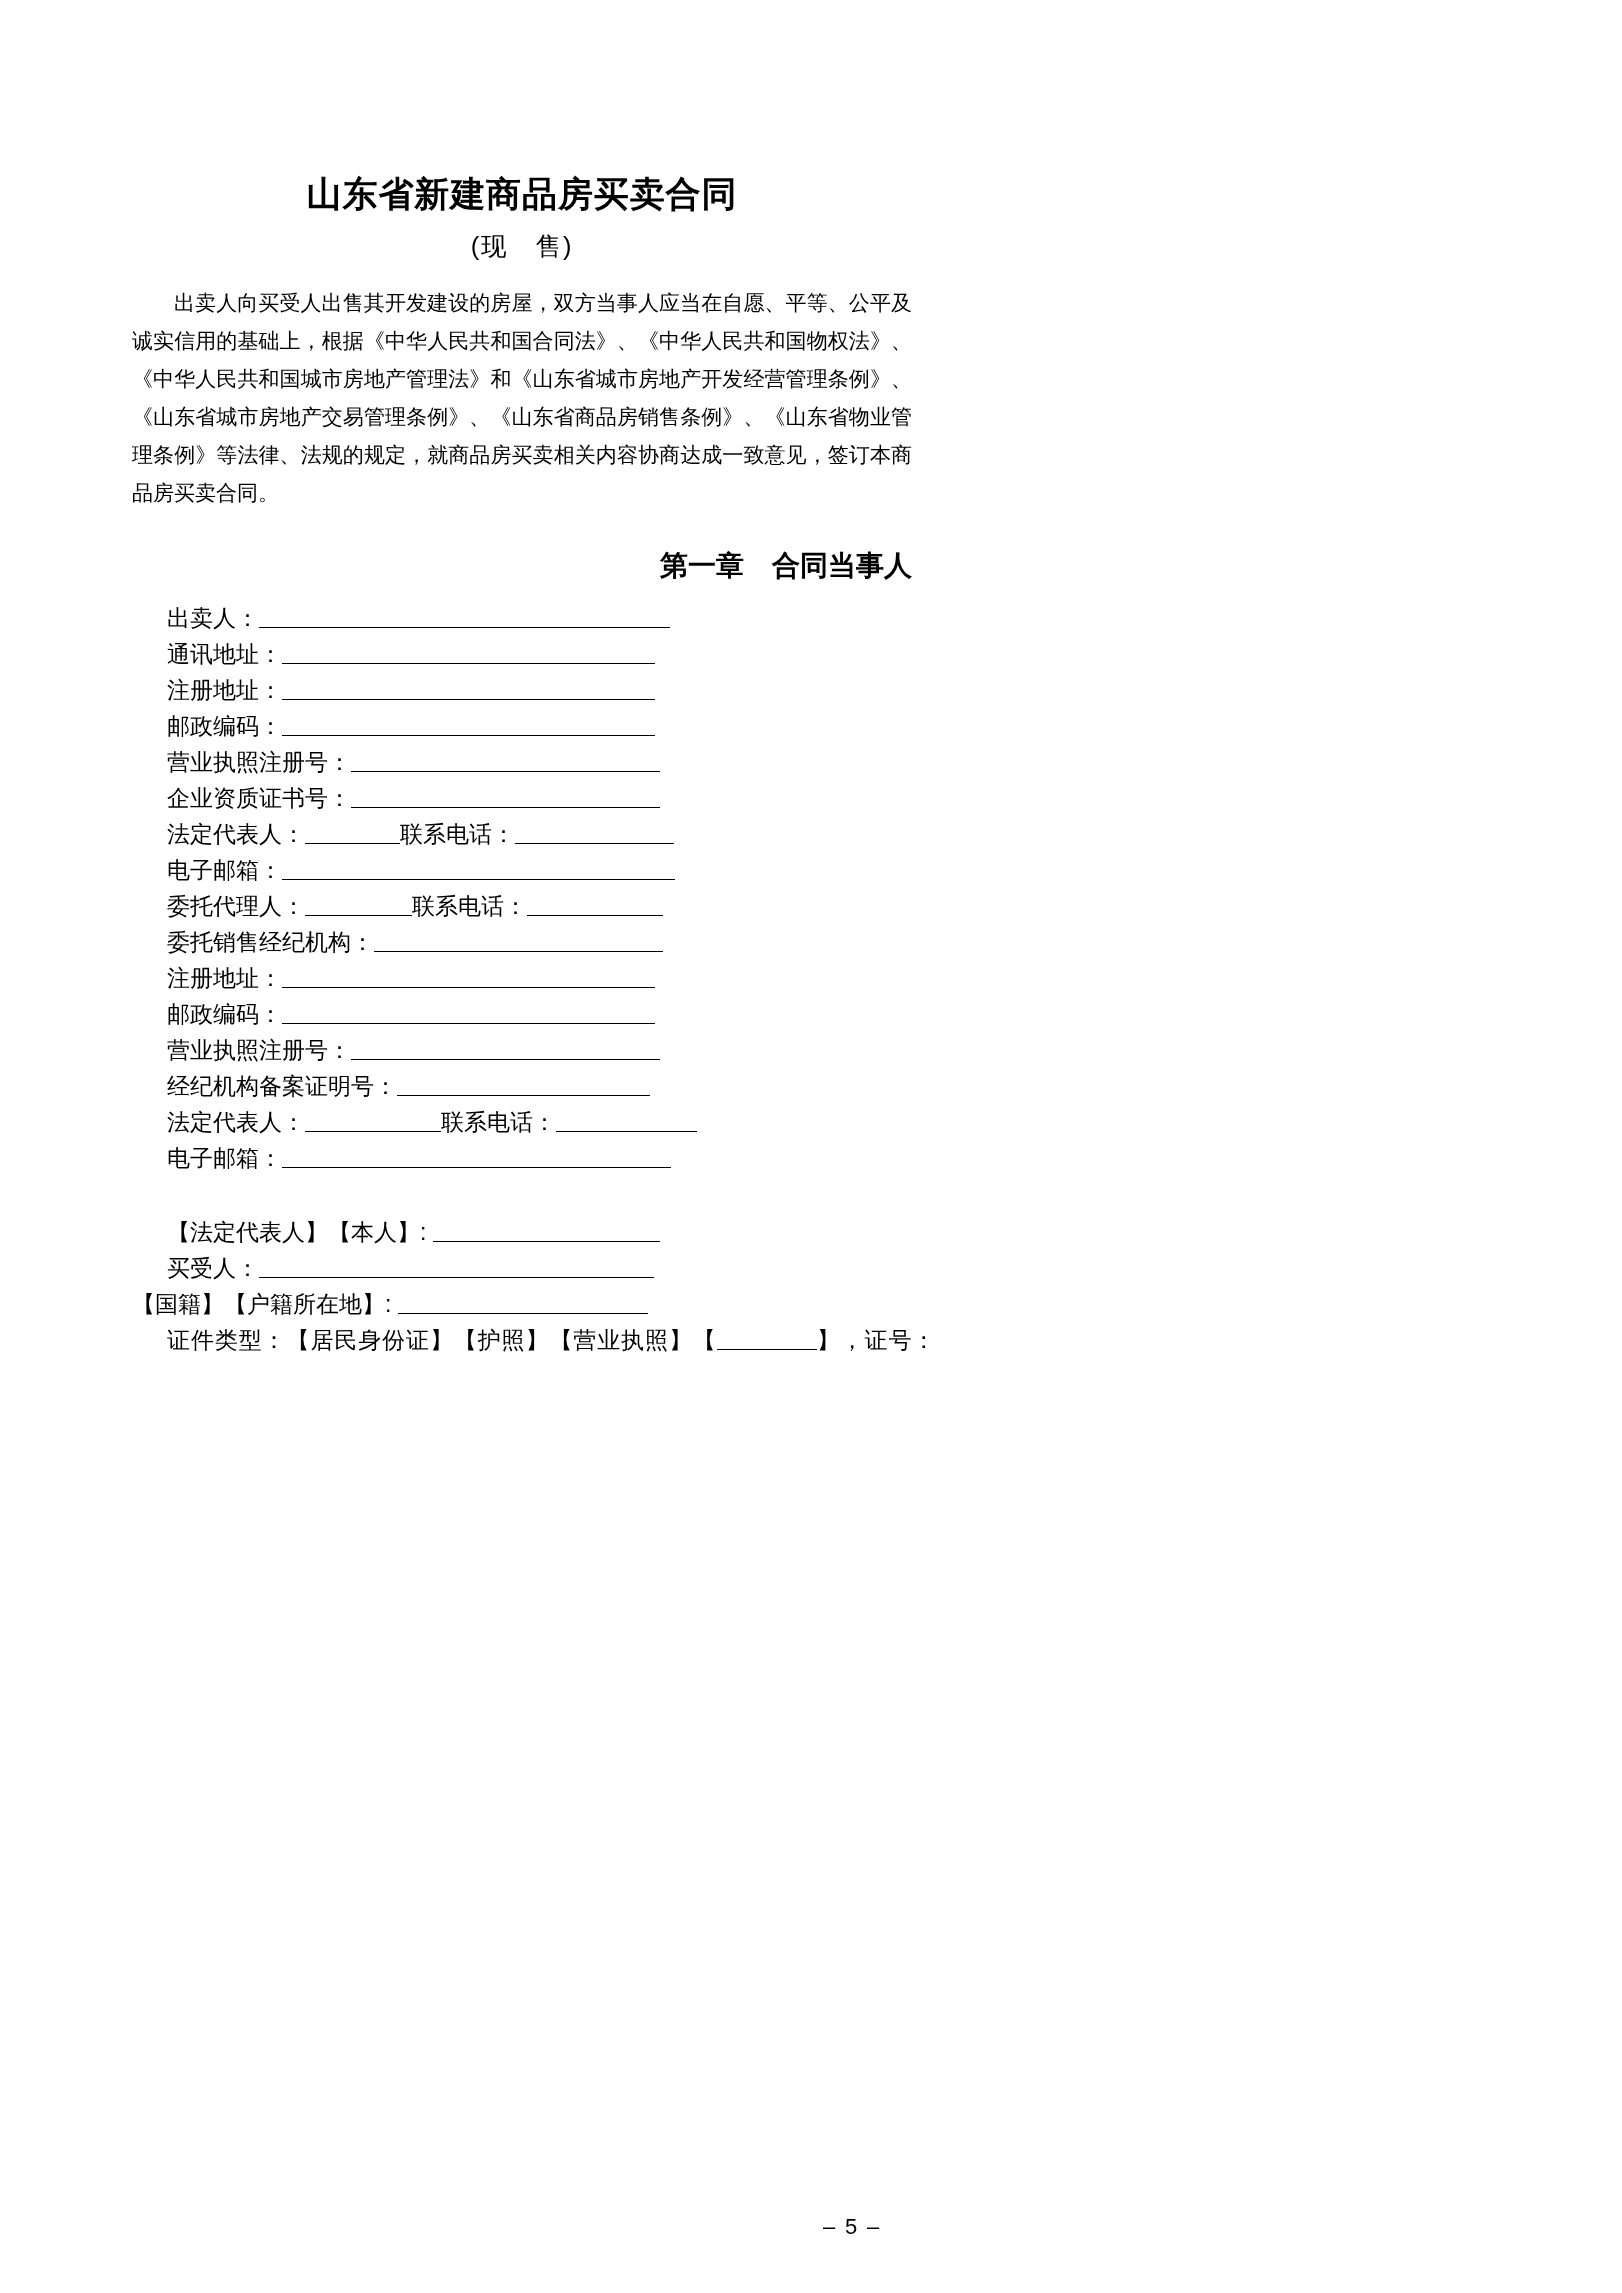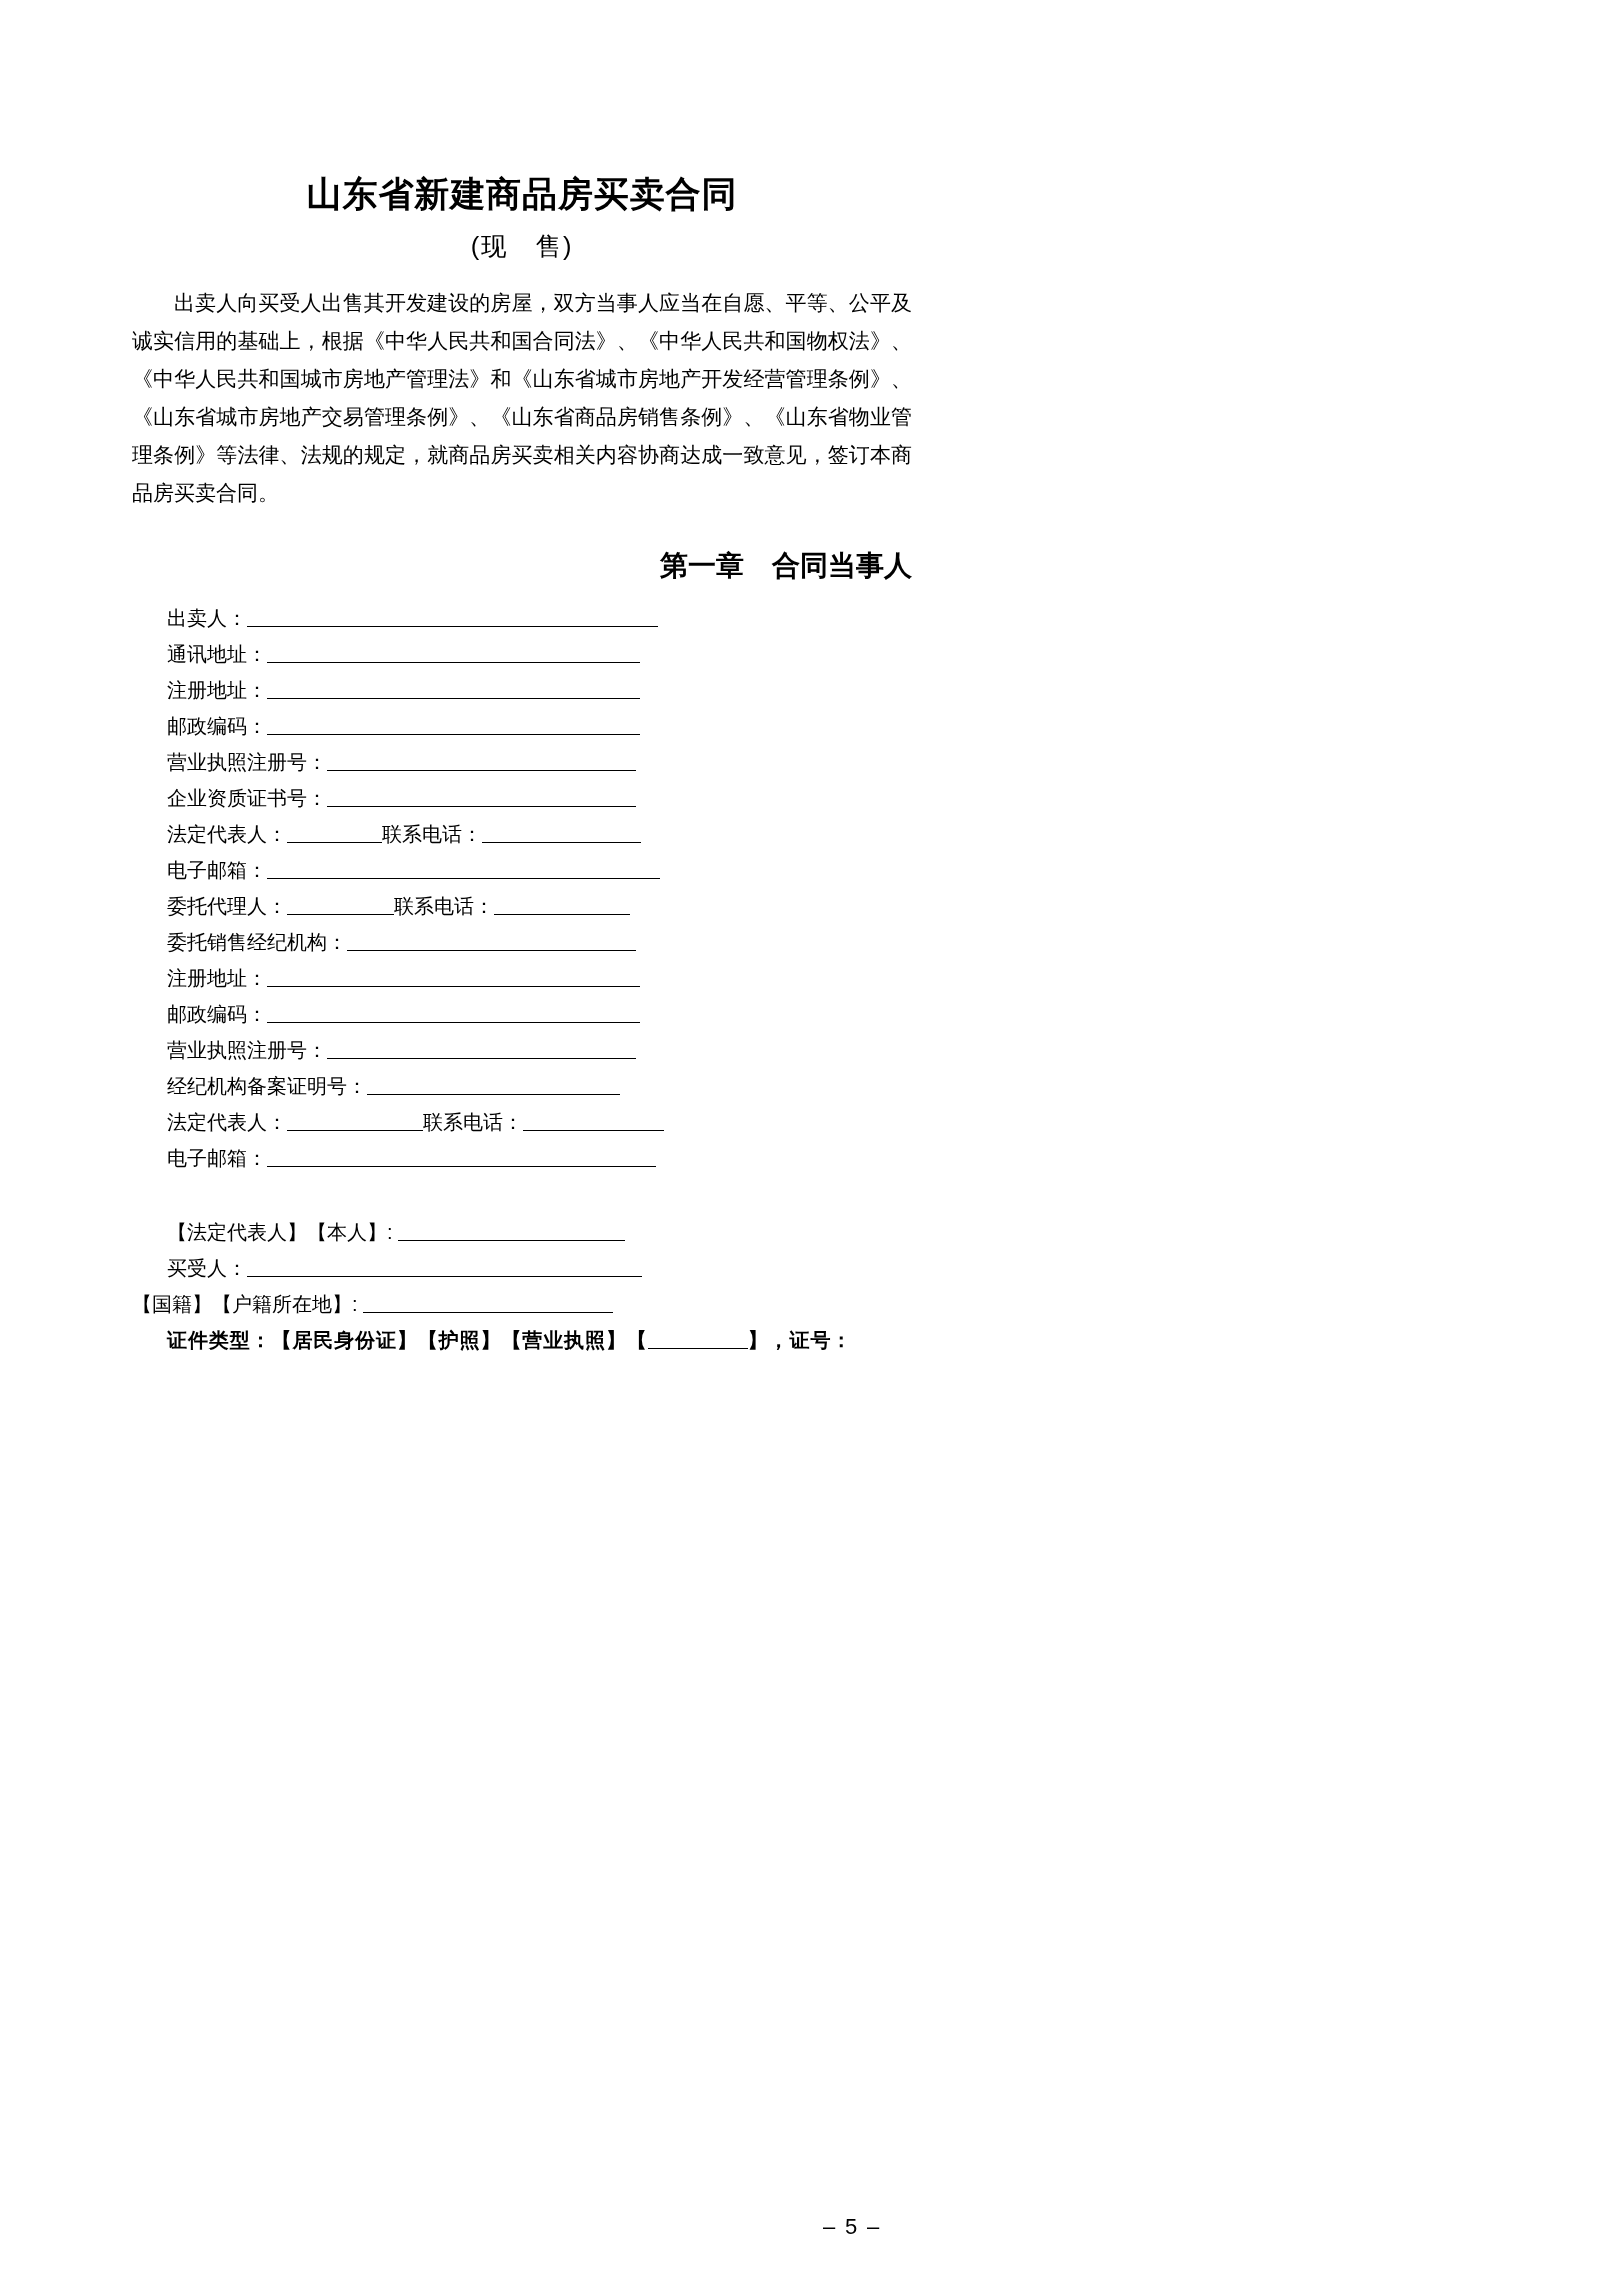--- a/index.html
+++ b/index.html
@@ -46,28 +46,28 @@
     text-indent: 2em;
   }
   .chapter {
     margin-top: 35px;
     font-size: 28px;
     font-weight: 600;
     text-align: right;
   }
   .form { margin-top: 14.5px; }
   .row {
-    font-size: 20px;
+    font-size: 23px;
     line-height: 36px;
     padding-left: 35px;
     white-space: nowrap;
   }
   .row.no-indent { padding-left: 0; }
   .row .label { white-space: pre; }
-  .row .label.spaced { letter-spacing: 0.9px; font-weight: bold; }
+  .row .label.spaced { letter-spacing: 0.9px; }
   .blank {
     display: inline-block;
     height: 4.5px;
     border-bottom: 1.8px solid #000;
     margin-bottom: -2.7px;
     vertical-align: baseline;
   }
   .gap { width: 100%; }
   .page-number {
     position: absolute;

